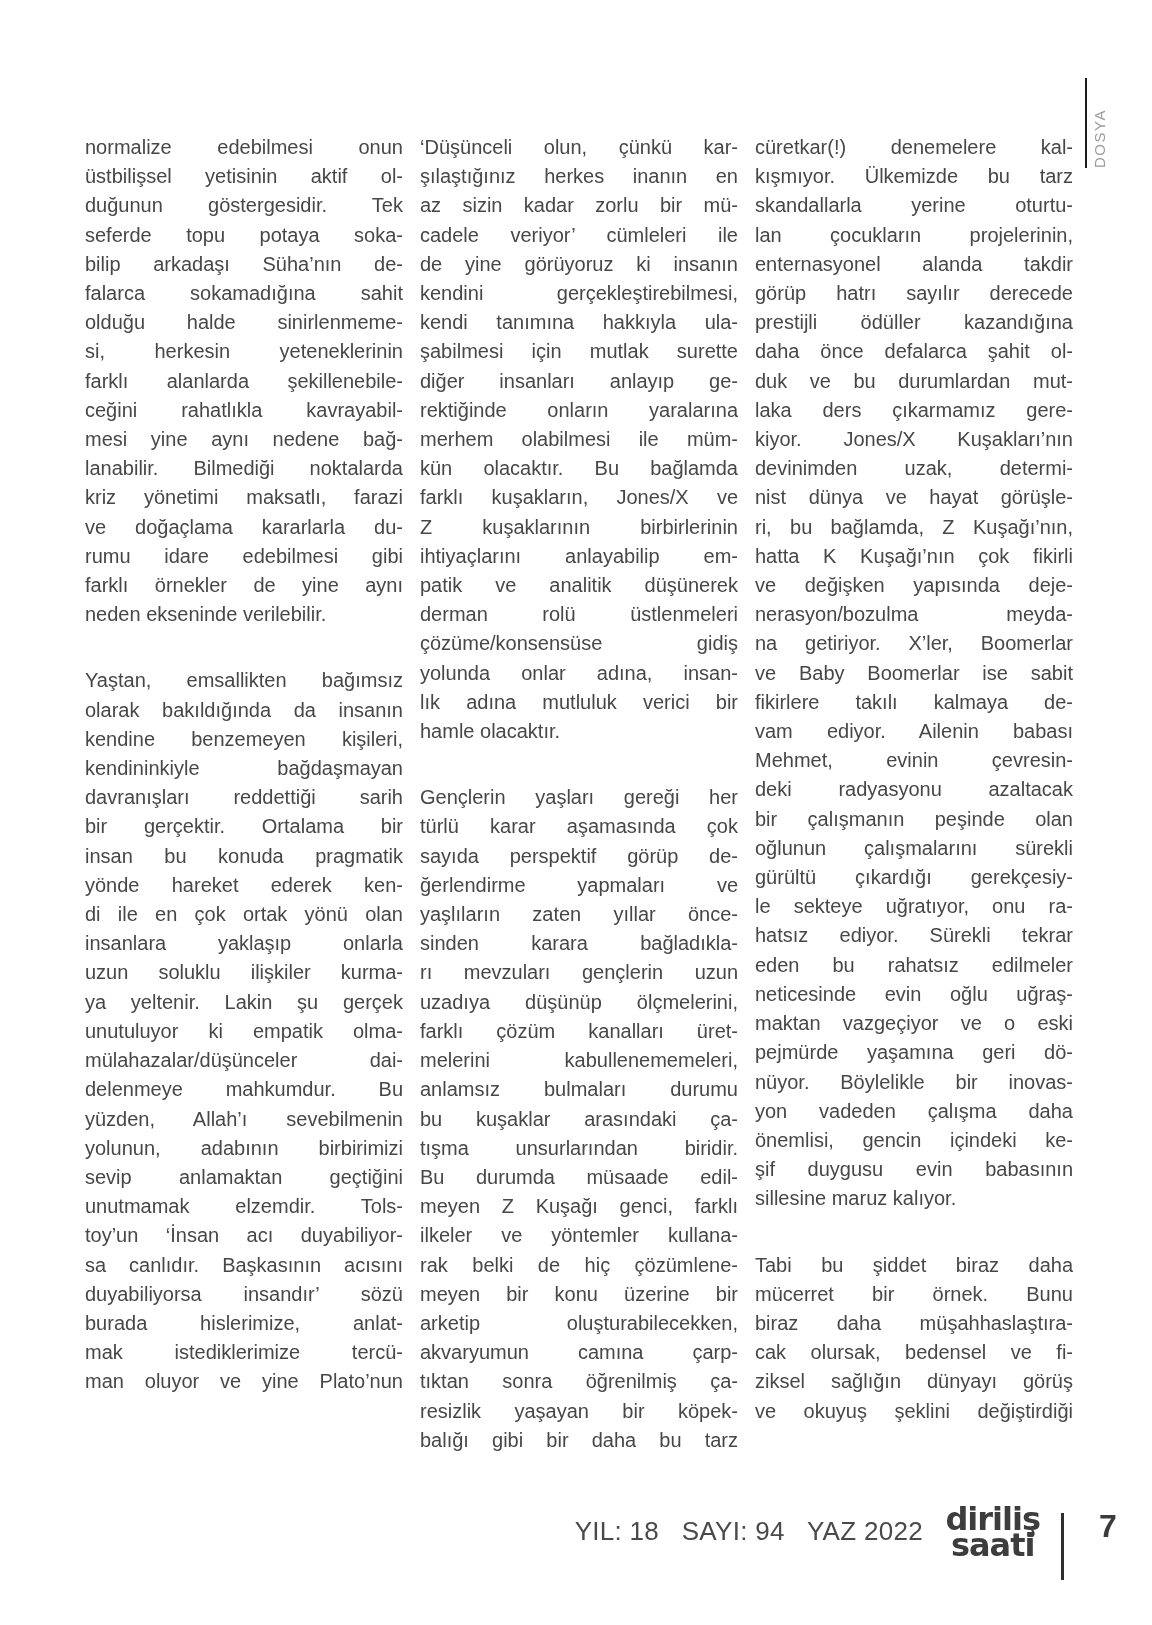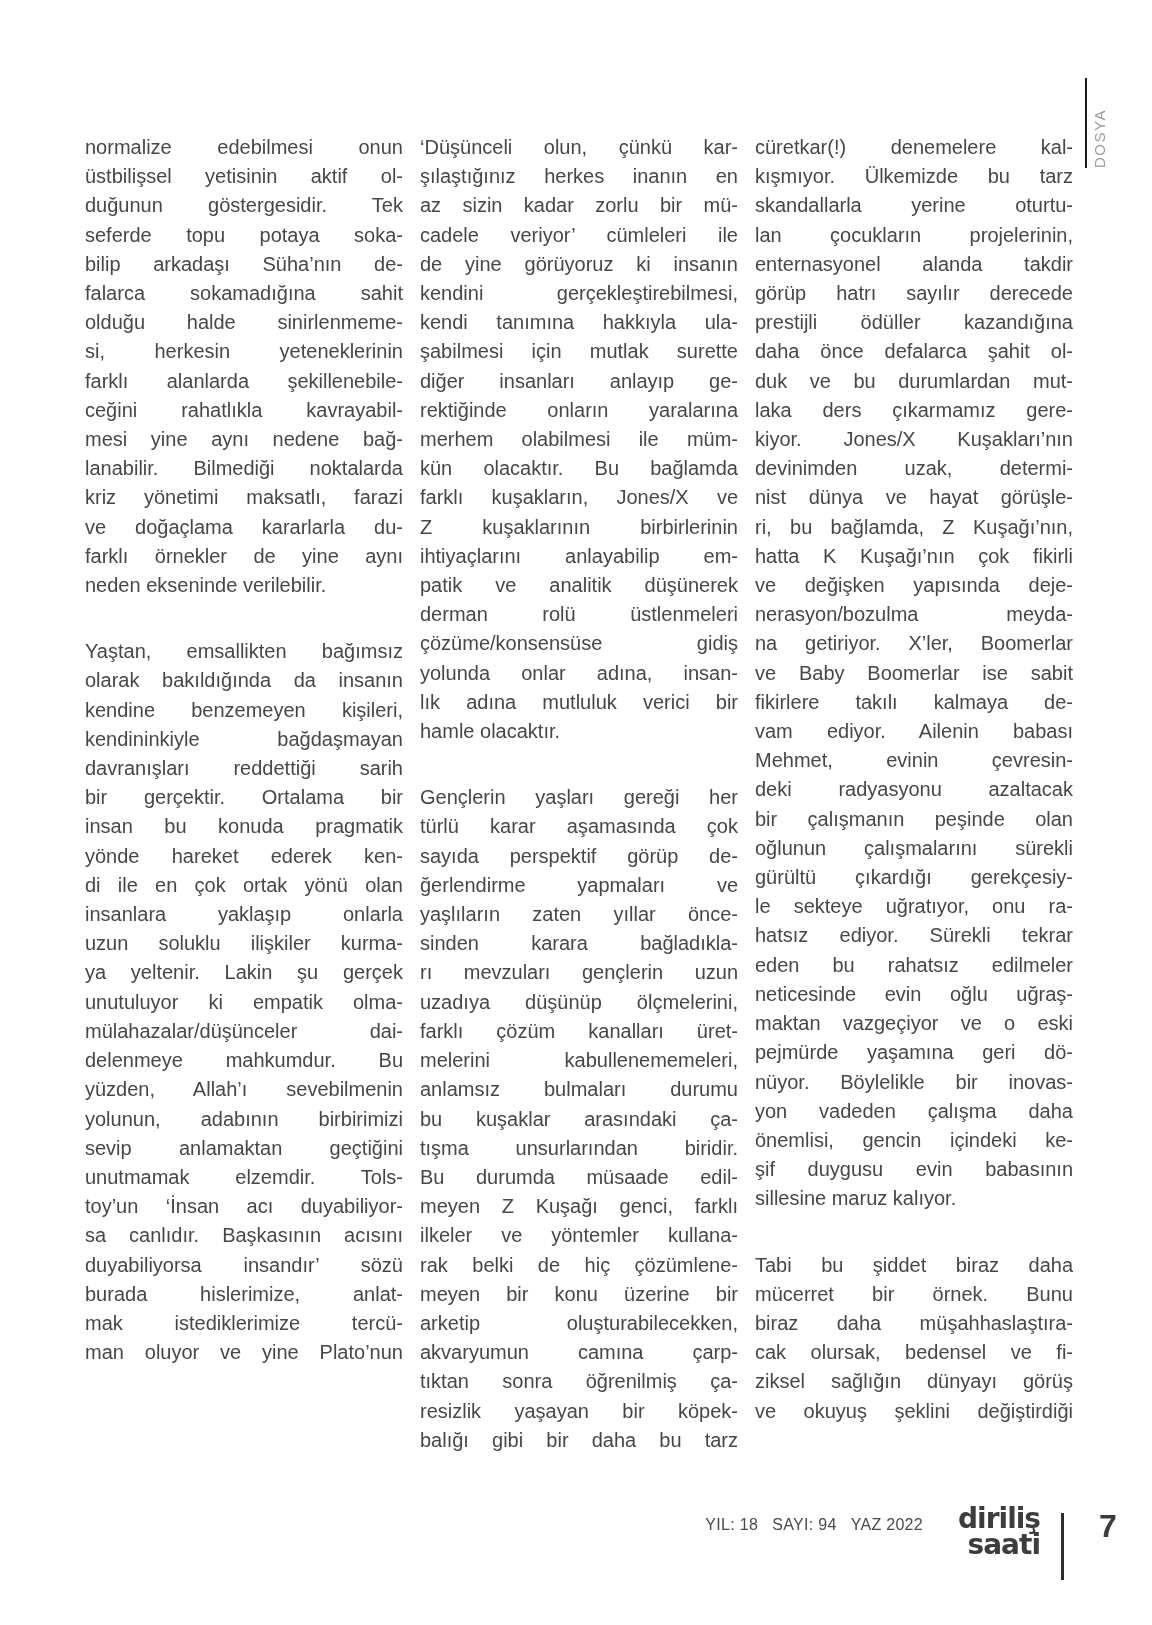--- a/index.html
+++ b/index.html
@@ -24,26 +24,26 @@
   .dosya-rule { position:absolute; left:1085px; top:78px; width:2px; height:90px; background:#1c1c1c; }
   .dosya-label {
     position:absolute; left:1090px; top:78px; height:90px;
     writing-mode:vertical-rl; transform:rotate(180deg);
     font-size:15px; letter-spacing:1.5px; color:#9b9b9b; line-height:19px;
   }
 
   
   .footer-issue {
     position:absolute; top:1516px; right:229px;
-    font-size:16px; color:#4a4a4a; letter-spacing:0.3px; white-space:pre;
+    font-size:26px; color:#4a4a4a; letter-spacing:0.3px; white-space:pre;
   }
   .footer-logo {
-    position:absolute; top:1506px; right:112px; text-align:right;
+    position:absolute; top:1506px; right:112px; text-align:center;
     font-family:"DejaVu Sans","Liberation Sans",sans-serif;
-    font-weight:700; font-size:28px; line-height:26px; letter-spacing:-1px; color:#3d3d3d;
+    font-weight:700; font-size:32px; line-height:26px; letter-spacing:-1px; color:#3d3d3d;
   }
   .footer-rule { position:absolute; left:1061px; top:1513px; width:3px; height:67px; background:#2e2e2e; }
   .footer-page {
     position:absolute; left:1086px; top:1508px; width:44px; text-align:center;
     font-size:32px; font-weight:700; color:#3b3b3b;
   }
 </style>
 </head>
 <body>
 
@@ -62,20 +62,21 @@
           <div class="jline">bilip arkadaşı Süha’nın de-</div>
           <div class="jline">falarca sokamadığına sahit</div>
           <div class="jline">olduğu halde sinirlenmeme-</div>
           <div class="jline">si, herkesin yeteneklerinin</div>
           <div class="jline">farklı alanlarda şekillenebile-</div>
           <div class="jline">ceğini rahatlıkla kavrayabil-</div>
           <div class="jline">mesi yine aynı nedene bağ-</div>
           <div class="jline">lanabilir. Bilmediği noktalarda</div>
           <div class="jline">kriz yönetimi maksatlı, farazi</div>
           <div class="jline">ve doğaçlama kararlarla du-</div>
+          <div class="jline">rumu idare edebilmesi gibi</div>
           <div class="jline">farklı örnekler de yine aynı</div>
           <div class="jline endline">neden ekseninde verilebilir.</div>
         </div>
         <div class="para">
           <div class="jline">Yaştan, emsallikten bağımsız</div>
           <div class="jline">olarak bakıldığında da insanın</div>
           <div class="jline">kendine benzemeyen kişileri,</div>
           <div class="jline">kendininkiyle bağdaşmayan</div>
           <div class="jline">davranışları reddettiği sarih</div>
           <div class="jline">bir gerçektir. Ortalama bir</div>

